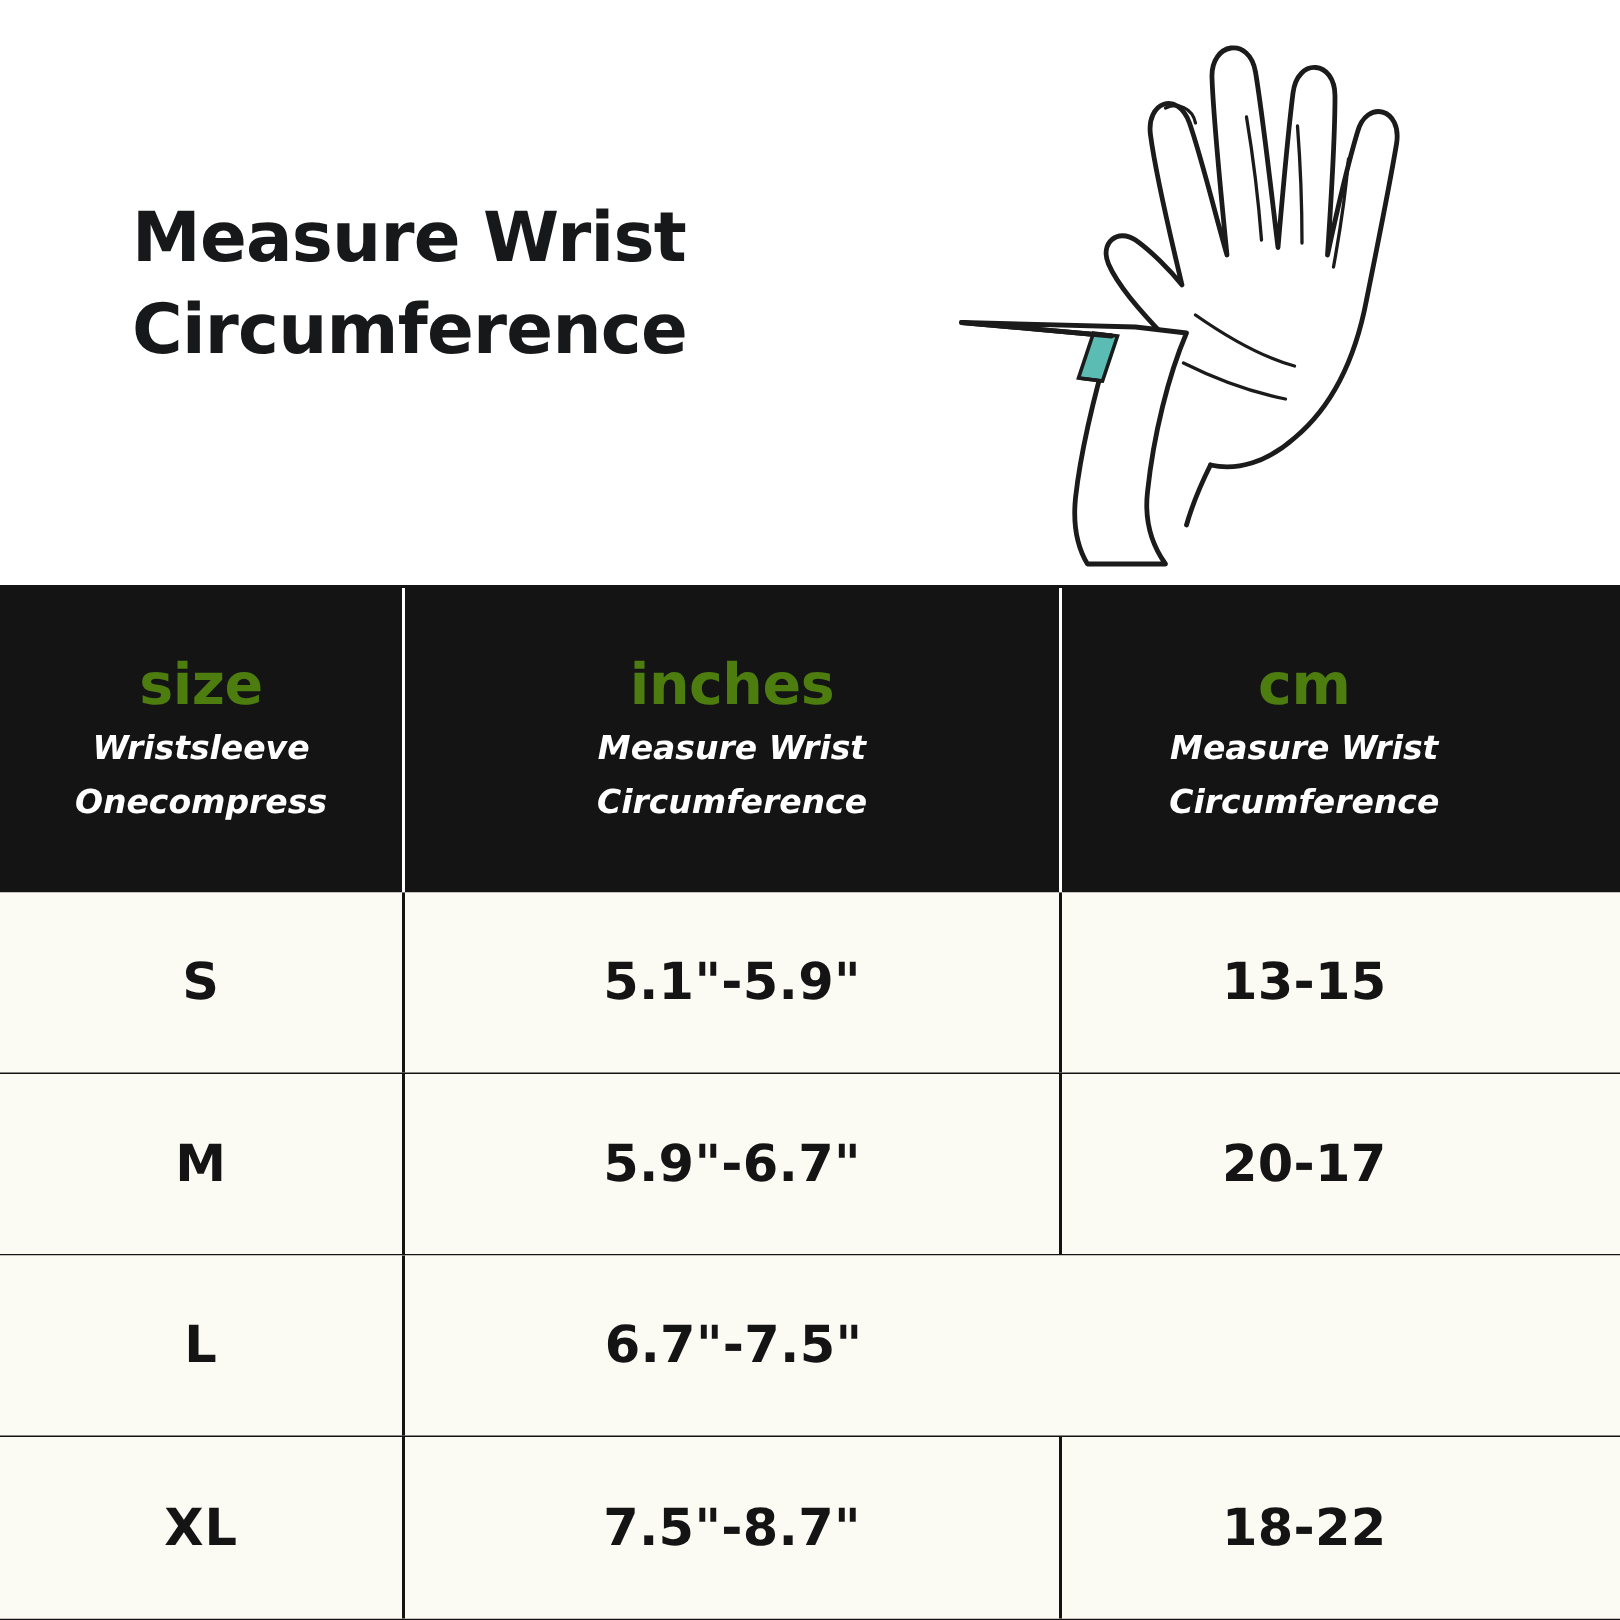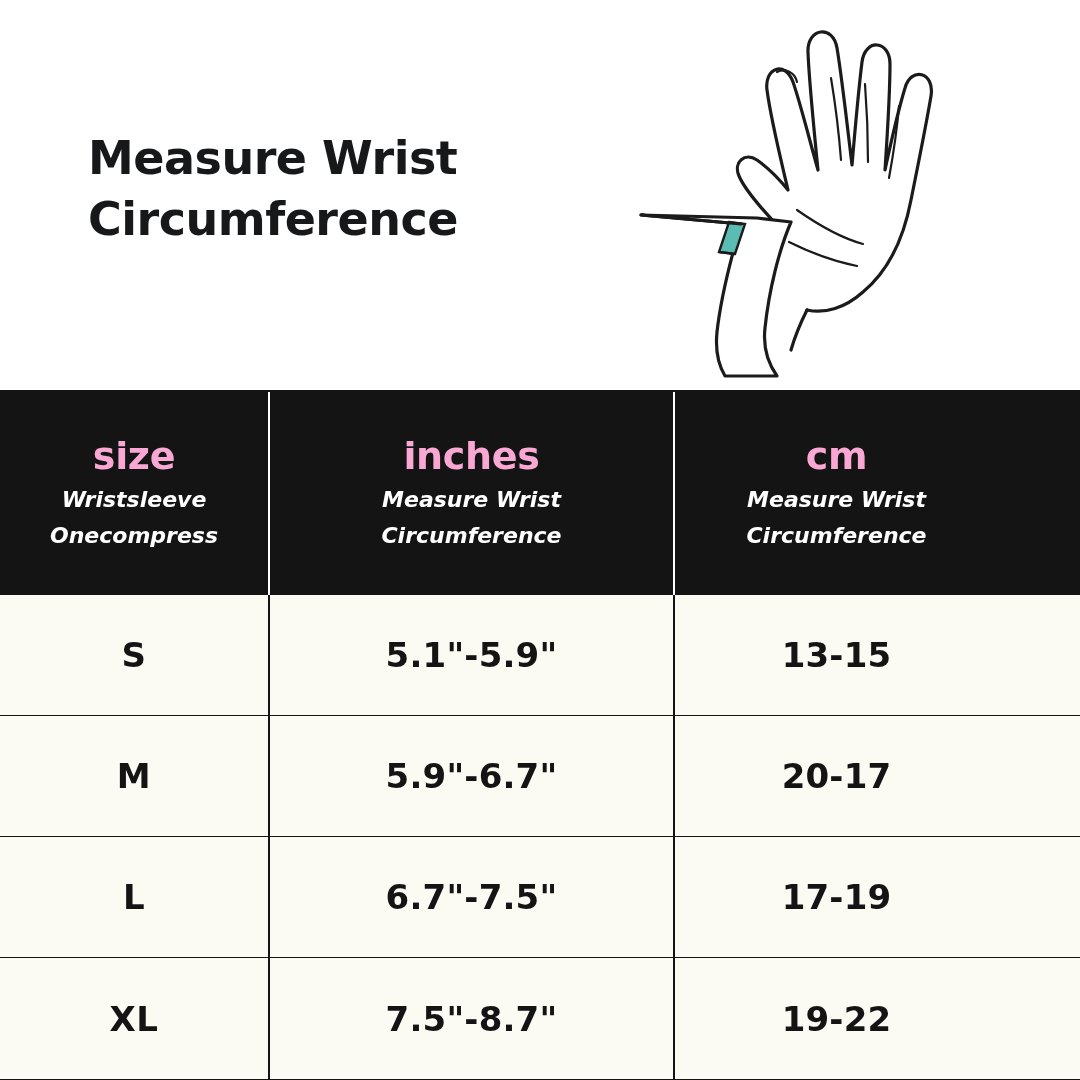--- a/index.html
+++ b/index.html
@@ -61,39 +61,39 @@
   }
   .cell {
     display: flex;
     flex-direction: column;
     align-items: center;
     justify-content: center;
     text-align: center;
     padding: 0 10px;
   }
   .c1 { width: 270px; }
-  .c2 { width: 405px; }
+  .c2 { width: 438px; }
   .c3 { width: 323px; }
 
   
   .row-head {
     background: #141414;
     height: 203px;
   }
   .row-head .cell {
     color: #ffffff;
     border-right: 2px solid #ffffff;
   }
   .row-head .cell:last-child { border-right: none; }
   .head-title {
     font-size: 38px;
     font-weight: 700;
     letter-spacing: -0.3px;
     margin-bottom: 4px;
-    color: #f9a8d4;
+    color: #4d7c0f;
   }
   .head-sub {
     font-size: 22px;
     font-style: italic;
     font-weight: 600;
     line-height: 1.62;
     color: #ffffff;
     max-width: 260px;
   }
 
@@ -228,31 +228,28 @@
       </div>
     </div>
 
     <div class="row row-data">
       <div class="cell c1">
         <span class="size-txt">L</span>
       </div>
       <div class="cell c2">
         <span class="val-txt">6.7"-7.5"</span>
       </div>
-      <div class="cell c3">
-        <span class="val-txt">17-19</span>
-      </div>
     </div>
 
     <div class="row row-data">
       <div class="cell c1">
         <span class="size-txt">XL</span>
       </div>
       <div class="cell c2">
         <span class="val-txt">7.5"-8.7"</span>
       </div>
       <div class="cell c3">
-        <span class="val-txt">19-22</span>
+        <span class="val-txt">18-22</span>
       </div>
     </div>
 
   </div>
 </div>
 
 </body></html>

